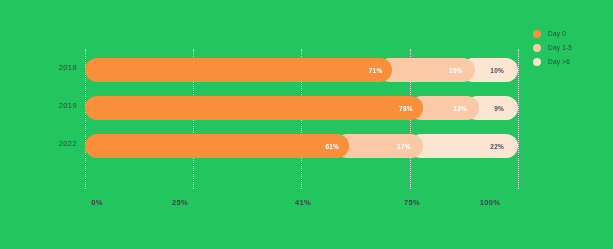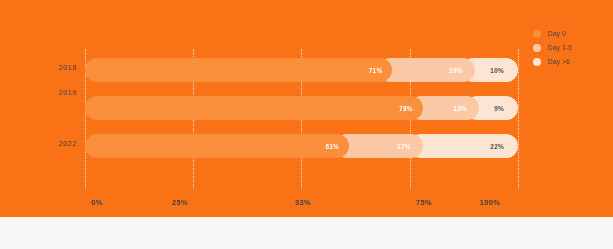--- a/index.html
+++ b/index.html
@@ -10,22 +10,22 @@
     width: 613px;
     height: 249px;
     background: #f7f7f7;
     font-family: "Liberation Sans", sans-serif;
     overflow: hidden;
   }
 
   #chart-root {
     position: relative;
     width: 613px;
-    height: 217px;
-    background: #f97316;
+    height: 249px;
+    background: #22c55e;
   }
 
   
   #legend {
     position: absolute;
     left: 533px;
     top: 27px;
     width: 78px;
   }
   .legend-item {
@@ -135,21 +135,21 @@
       <span class="legend-dot" style="background:#fcc9a6"></span>
       <span class="legend-label">Day 1-5</span>
     </div>
     <div class="legend-item">
       <span class="legend-dot" style="background:#fde5d4"></span>
       <span class="legend-label">Day &gt;6</span>
     </div>
   </div>
 
   <div class="y-label" style="top:63px">2018</div>
-  <div class="y-label" style="top:88px">2019</div>
+  <div class="y-label" style="top:101px">2019</div>
   <div class="y-label" style="top:139px">2022</div>
 
   <div id="plot">
     <div class="gridline" style="left:0px"></div>
     <div class="gridline" style="left:108px"></div>
     <div class="gridline" style="left:216px"></div>
     <div class="gridline" style="left:325px"></div>
     <div class="gridline" style="left:433px"></div>
 
     <div class="bar-row" style="top:3px">
@@ -184,17 +184,17 @@
         <span class="seg-label">17%</span>
       </div>
       <div class="seg s2" style="width:109.3px;background:#fde5d4">
         <span class="seg-label">22%</span>
       </div>
     </div>
   </div>
 
   <div class="x-label" style="left:97px">0%</div>
   <div class="x-label" style="left:180px">25%</div>
-  <div class="x-label" style="left:303px">33%</div>
-  <div class="x-label" style="left:424px">75%</div>
+  <div class="x-label" style="left:303px">41%</div>
+  <div class="x-label" style="left:412px">75%</div>
   <div class="x-label" style="left:490px">100%</div>
 
 </div>
 
 </body></html>

